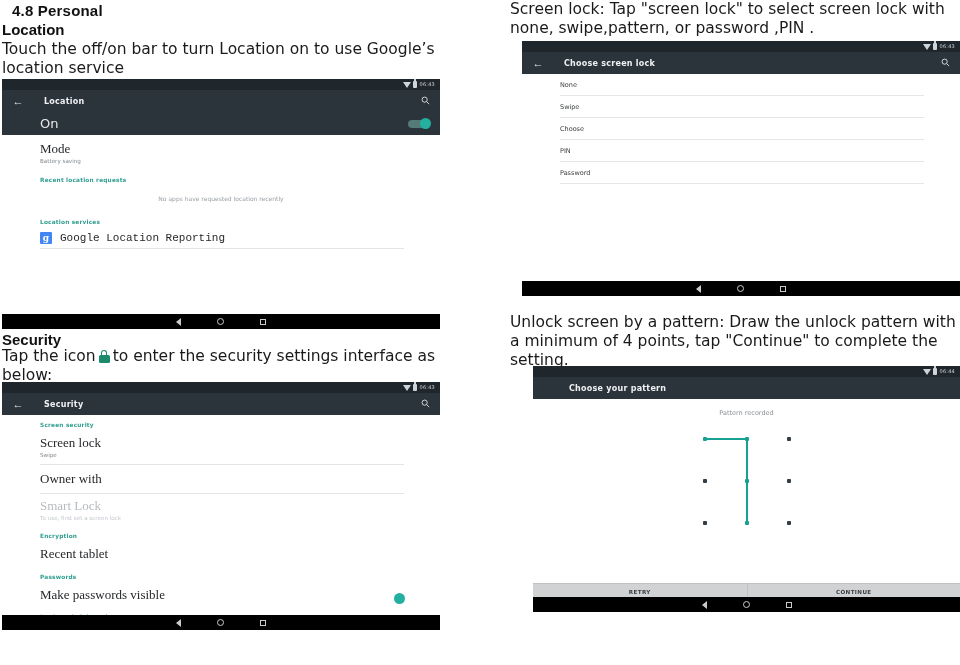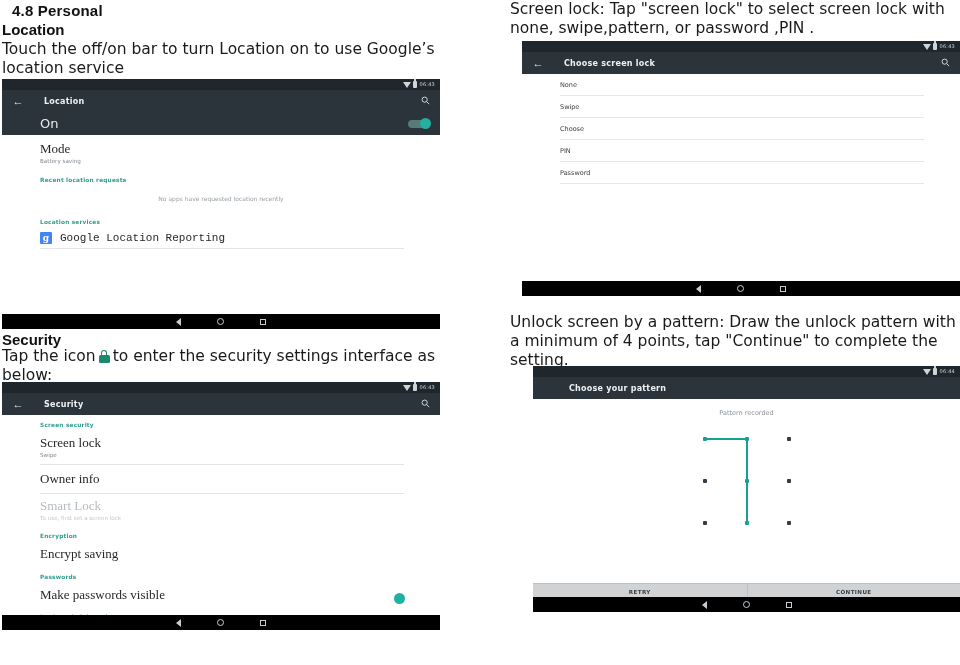--- a/index.html
+++ b/index.html
@@ -317,31 +317,31 @@
 
       <div class="shot-body" style="height:200px;overflow:hidden;">
 
         <div class="section-head">Screen security</div>
         <div class="row">
           <div class="primary">Screen lock</div>
           <div class="secondary">Swipe</div>
         </div>
         <div class="divider"></div>
         <div class="row" style="padding-top:6px;padding-bottom:6px;">
-          <div class="primary">Owner info</div>
+          <div class="primary">Owner with</div>
         </div>
         <div class="divider"></div>
         <div class="row dim">
           <div class="primary">Smart Lock</div>
           <div class="secondary">To use, first set a screen lock</div>
         </div>
 
         <div class="section-head">Encryption</div>
         <div class="row">
-          <div class="primary">Encrypt saving</div>
+          <div class="primary">Recent tablet</div>
         </div>
 
         <div class="section-head">Passwords</div>
         <div class="row">
           <div class="primary">Make passwords visible</div>
           <span class="tgl-wrap">
             <span class="toggle lightbg"><span class="knob"></span></span>
           </span>
         </div>
 

